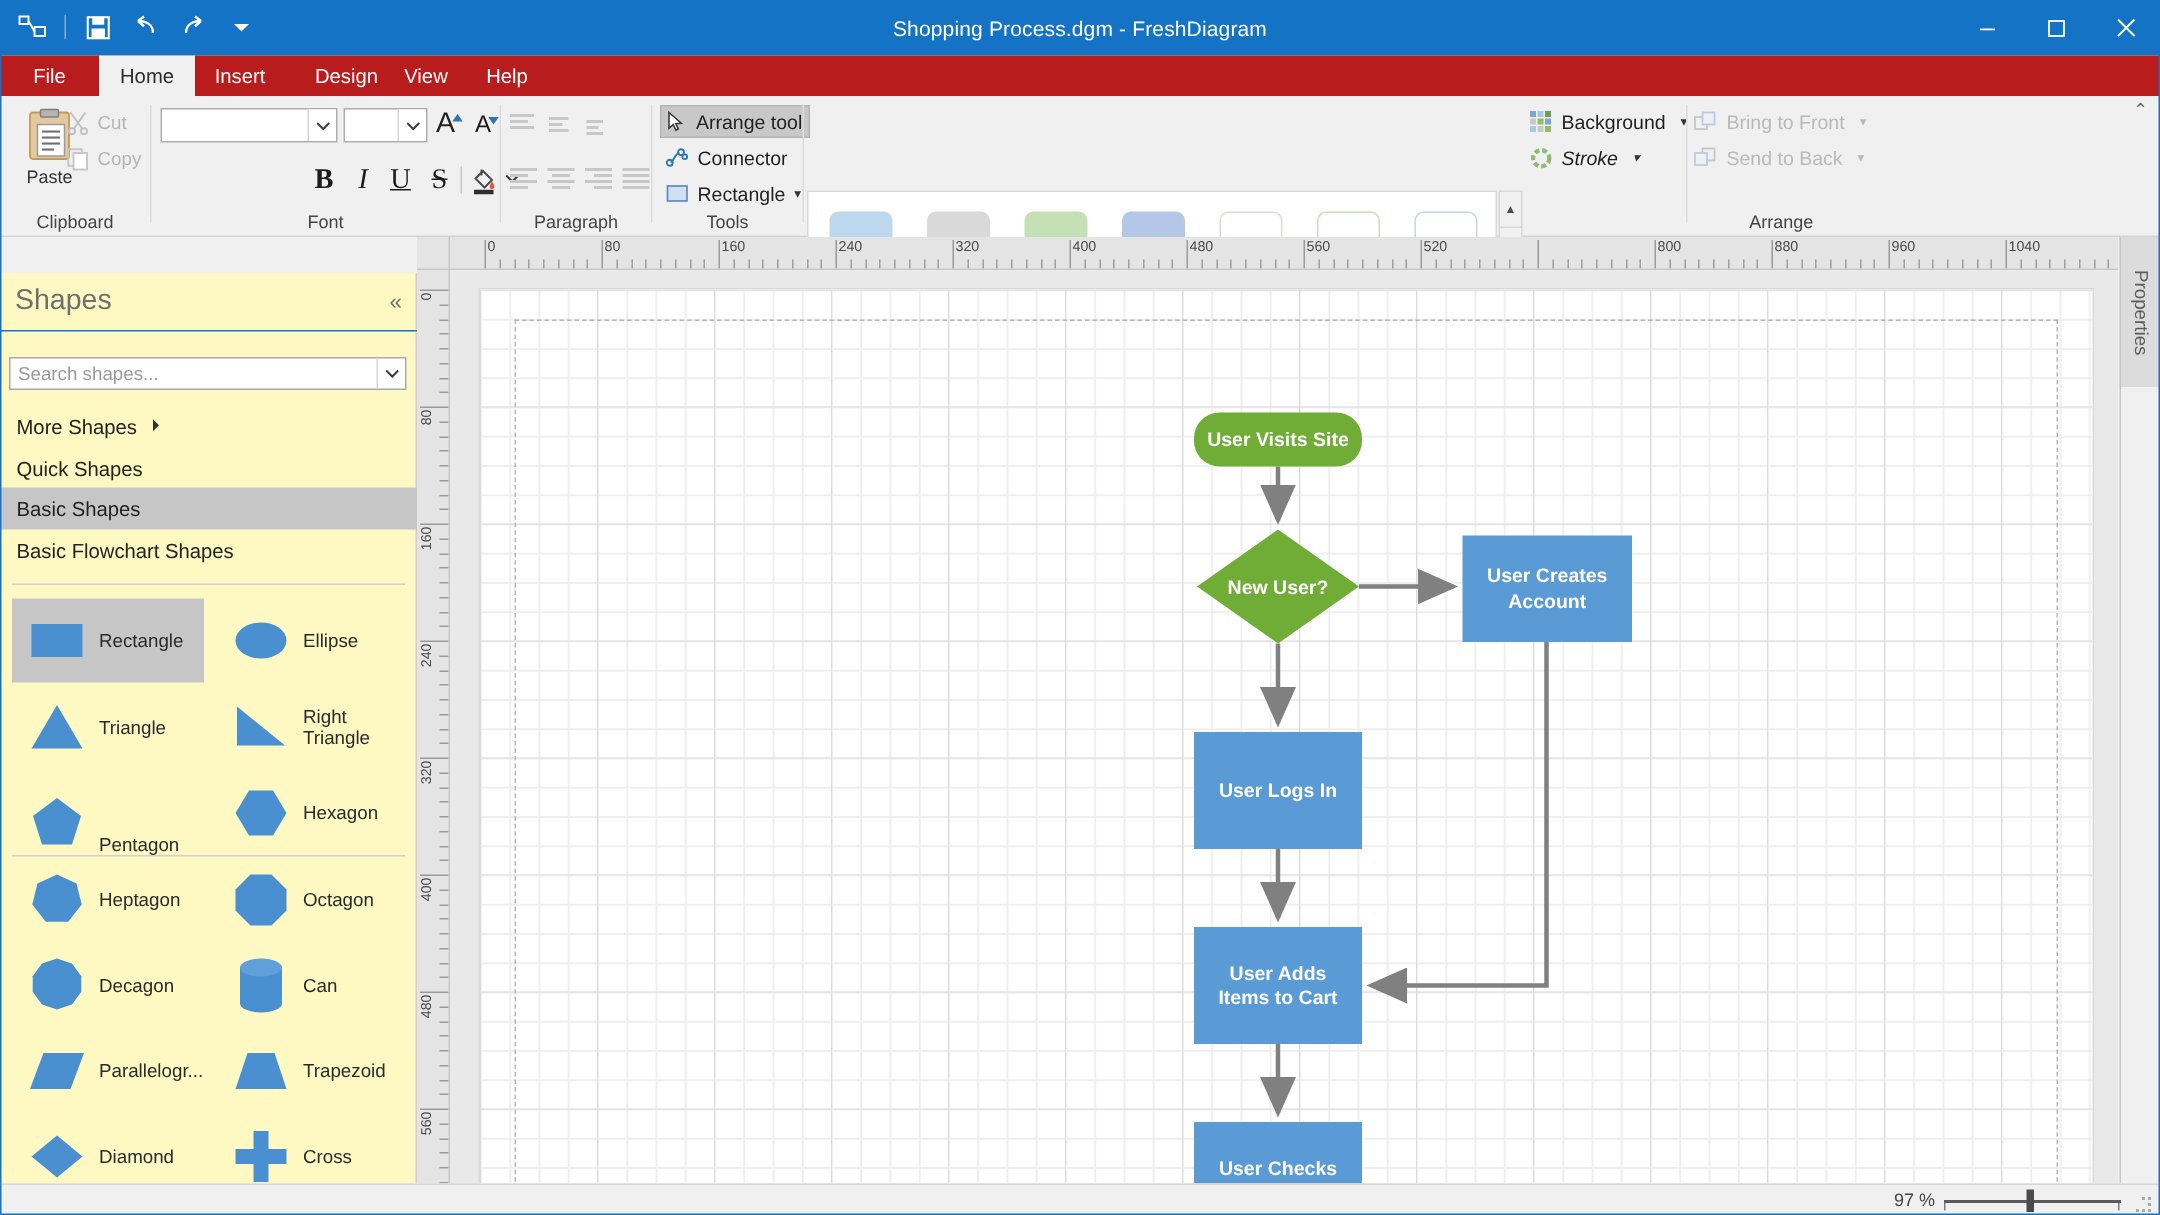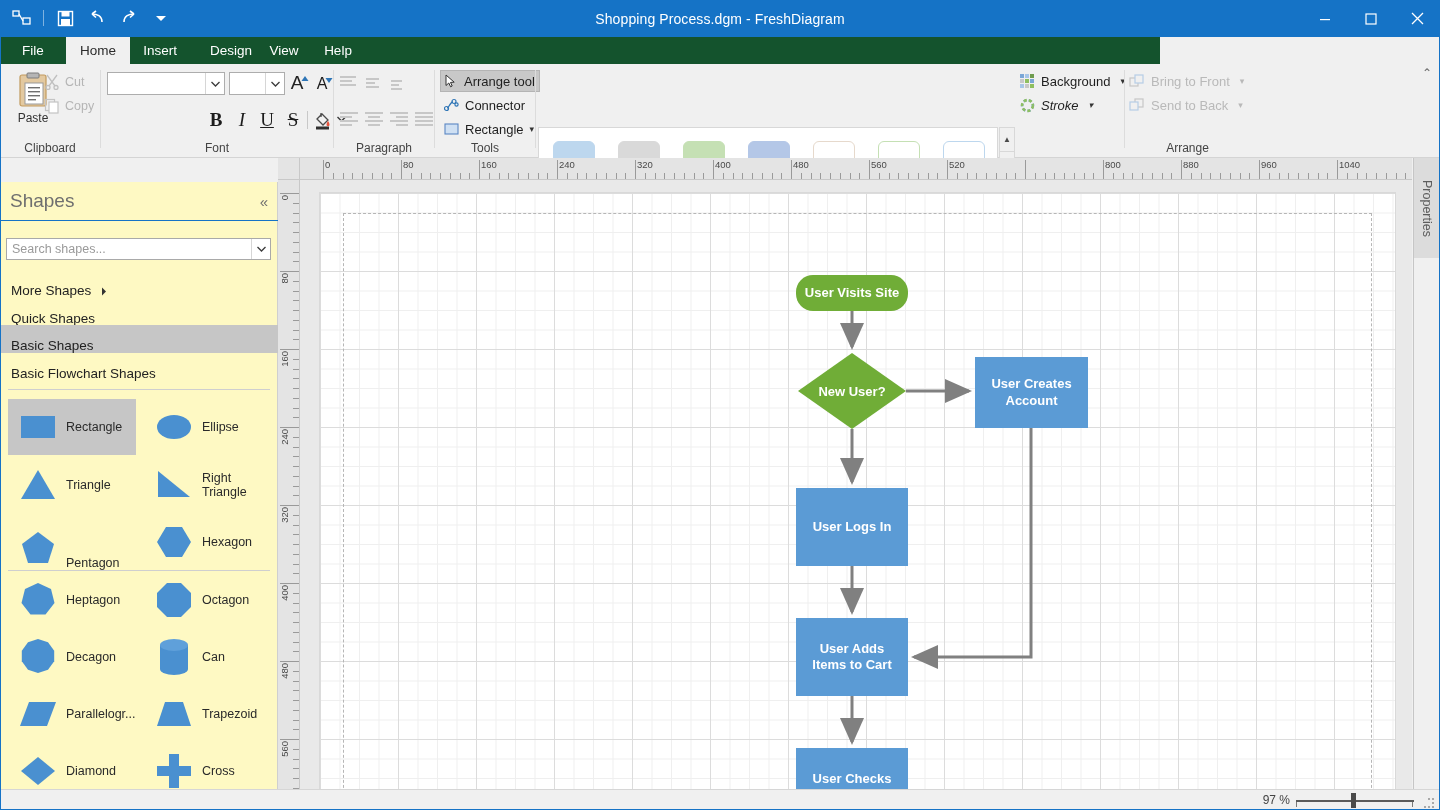--- a/index.html
+++ b/index.html
@@ -32,22 +32,22 @@
     font-size: 14px; color: #fff; letter-spacing: .1px;
   }
   .wincontrols { position: absolute; right: 0; top: 0; height: 37px; display: flex; }
   .wincontrols div {
     width: 46px; height: 37px; display: flex; align-items: center; justify-content: center;
     color: #fff; font-size: 15px;
   }
 
   
   .tabstrip {
-    position: absolute; left: 0; top: 37px; width: 1160px; height: 27px;
-    background: #14532d;
+    position: absolute; left: 0; top: 37px; width: 1440px; height: 27px;
+    background: #b91c1c;
   }
   .tab {
     position: absolute; top: 0; height: 27px; padding: 0 14px;
     display: flex; align-items: center; justify-content: center;
     color: #fff; font-size: 13.5px; white-space: nowrap;
   }
   .tab.active { background: #f0f0f0; color: #2b2b2b; }
 
   
   .ribbon {
@@ -154,21 +154,21 @@
     flex: 1; border: 0; outline: none; height: 20px; padding-left: 5px;
     font-family: "Liberation Sans", sans-serif; font-size: 12.5px; color: #333; background: transparent;
   }
   .search-wrap input::placeholder { color: #9a9a9a; }
   .search-arrow {
     width: 19px; height: 20px; border-left: 1px solid #d6d6d6;
     display: flex; align-items: center; justify-content: center; font-size: 9px; color: #444;
   }
   .cat {
     position: absolute; left: 0; width: 278px; height: 28px;
-    display: flex; align-items: flex-end; padding-left: 11px;
+    display: flex; align-items: center; padding-left: 11px;
     font-size: 13.5px; color: #222;
   }
   .cat.selected { background: #c6c6c6; }
   .cat .caret { margin-left: 10px; font-size: 8px; color: #333; }
   .shapes-div { position: absolute; left: 8px; width: 262px; height: 1px; background: #cfcfcf; }
   .shape-cell {
     position: absolute; width: 128px; height: 56px;
     display: flex; align-items: center; gap: 6px; padding-left: 8px;
   }
   .shape-cell.selected { background: #c6c6c6; }

